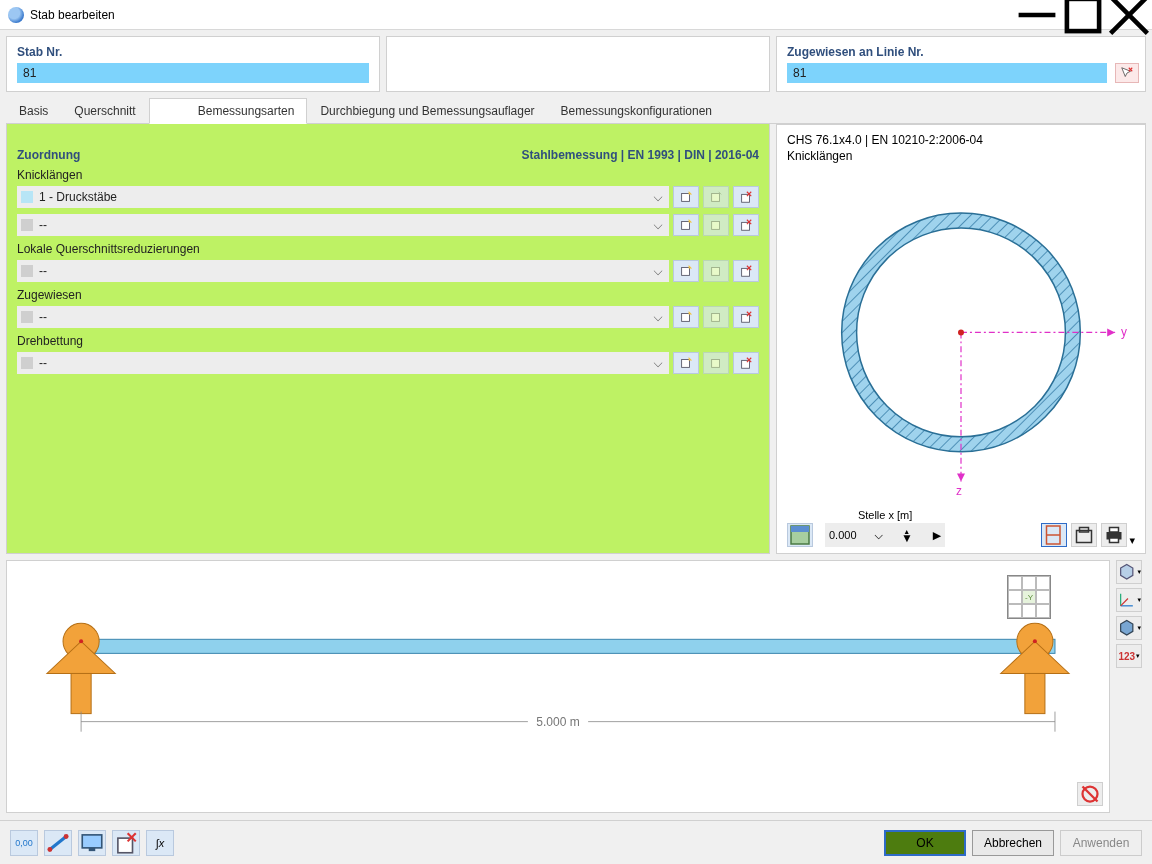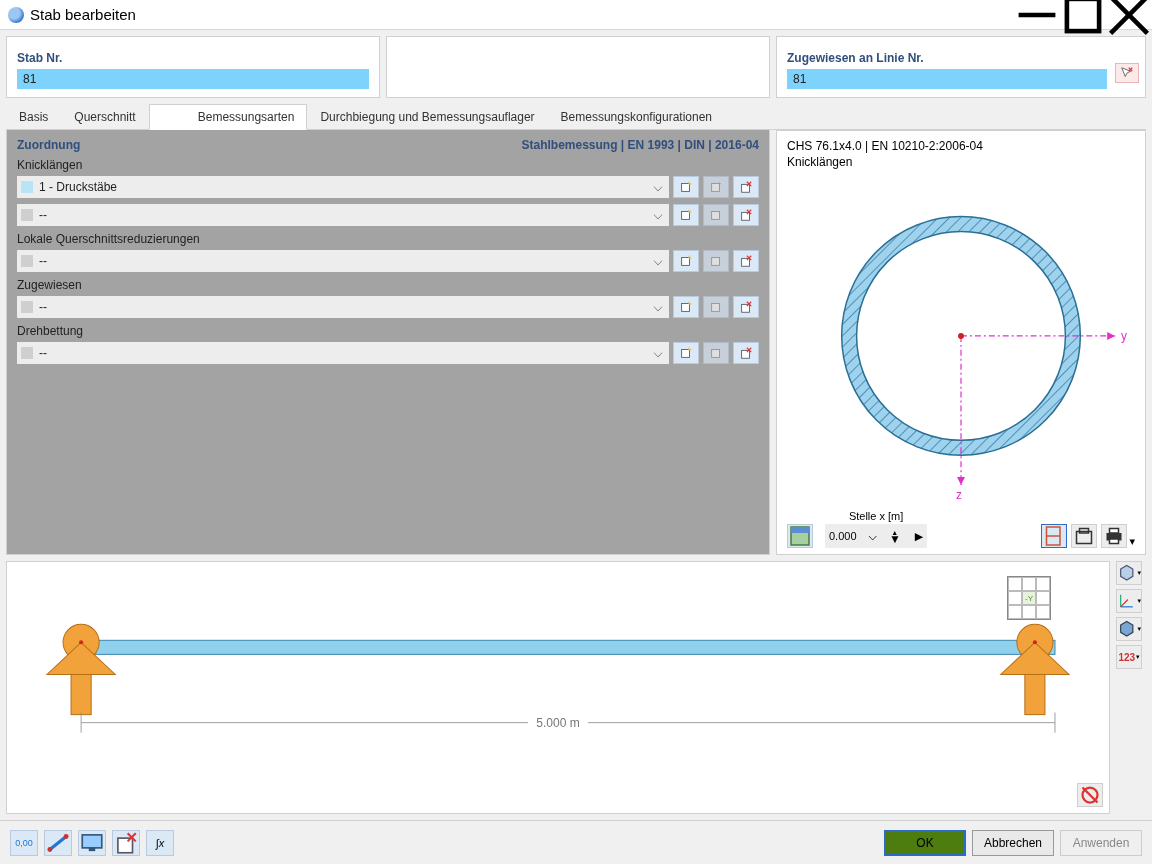--- a/index.html
+++ b/index.html
@@ -1,46 +1,46 @@
 <!DOCTYPE html>
 <html><head>
 <meta charset="utf-8">
 <style>
   * { box-sizing: border-box; margin: 0; padding: 0; font-family: "Segoe UI", Tahoma, sans-serif; font-size: 12px; }
   body { background: #fff; width: 1152px; height: 864px; overflow: hidden; }
 
   
   .titlebar { height: 30px; background: #fff; border-bottom: 1px solid #d8d8d8; display: flex; align-items: center; padding: 0 0 0 8px; }
   .titlebar .app-icon { width:16px; height:16px; background: radial-gradient(circle at 6px 6px,#9cc7f3 40%, #3c7bcd 70%); border-radius:50%; margin-right:6px; }
-  .titlebar .title { flex:1; font-size:15px; color:#000; }
+  .titlebar .title { flex:1; font-size:12px; color:#000; }
   .titlebar .win-btn { width:46px; height:30px; display:flex; align-items:center; justify-content:center; color:#000; }
 
   
   .outer { padding:6px 6px 6px 6px; height: calc(864px - 30px - 44px); background:#f0f0f0; display:flex; flex-direction:column; }
 
   
   .hdr-row { display:flex; gap:6px; }
-  .panel { background:#fff; border:1px solid #d0d0d0; padding:14px 10px 8px 10px; }
+  .panel { background:#fff; border:1px solid #d0d0d0; padding:8px 10px 8px 10px; }
   .p-stab { width:374px; }
   .p-mid  { flex:1; }
   .p-line { width:370px; position:relative; }
   .panel .lbl { color:#304f7d; font-weight:bold; font-size:12px; margin-bottom:4px; display:block; }
   .inline-input { background:#7dd3fc; border:none; height:20px; width:100%; padding:0 6px; color:#222; }
   .p-line .inline-input { width: calc(100% - 28px); }
   .cursor-btn { position:absolute; right:6px; top:26px; width:24px; height:20px; background:#fce9e9; display:flex; align-items:center; justify-content:center; border:1px solid #e7b7b7; }
   .cursor-btn svg { width:14px; height:14px; }
 
   
   .tab-row { display:flex; align-items:flex-end; margin-top:6px; height:26px; border-bottom:1px solid #d0d0d0; }
   .tab { padding:5px 12px 5px 12px; color:#333; cursor:pointer; border:1px solid transparent; position:relative; top:1px; }
   .tab.active { background:#fff; border-color:#d0d0d0; border-bottom-color:#fff;padding-left:48px; }
 
   
   .body-split { display:flex; gap:6px; margin-top:0; height:430px; }
-  .left-col { flex:1; background:#a3a3a3; border:1px solid #d0d0d0; border-top:none; padding:8px 10px; }
+  .left-col { flex:1; background:#bef264; border:1px solid #d0d0d0; border-top:none; padding:24px 10px; }
   .right-col { width:370px; background:#fff; border:1px solid #d0d0d0; padding:8px 10px 6px 10px; display:flex; flex-direction:column; }
 
   .zuord-head { display:flex; justify-content:space-between; align-items:center; margin-bottom:4px; }
   .zuord-head .zt { color:#304f7d; font-weight:bold; }
   .zuord-head .zb { color:#304f7d; font-weight:bold; }
 
   .field-block { margin-top:6px; }
   .field-block .flbl { color:#222; margin-bottom:4px; display:block; }
   .field-row { display:flex; align-items:center; gap:4px; }
   .dd { flex:1; height:22px; background:#ededed; display:flex; align-items:center; padding:0 4px; cursor:pointer; }
@@ -54,21 +54,21 @@
   .mini-btn svg { width:14px; height:14px; }
 
   
   .right-col .rhead { color:#000; font-size:12px; line-height:1.3; }
   .right-col .cross {
     flex: 1;
     position: relative;
     margin-top: 2px;
 }
   .right-col .cross svg { width:100%; height:100%; }
-  .spin { display:flex; align-items:center; gap:10px; background:#ededed; padding:0 4px; height:24px; }
+  .spin { display:flex; align-items:center; gap:16px; background:#ededed; padding:0 4px; height:24px; }
   .tiny { font-size:11px; color:#000; }
   .sq-btn { width:26px; height:24px; background:#dbe8f6; border:1px solid #b9c9de; display:flex; align-items:center; justify-content:center; cursor:pointer; }
   .sq-btn.plain { background:#ededed; border:1px solid #cfcfcf; }
 
   
   .beam-wrap { margin-top:6px; background:#fff; border:1px solid #d0d0d0; height:253px; position:relative; }
   .beam-svg { width:100%; height:100%; }
   .grid-widget { position:absolute; right:58px; top:14px; width:44px; height:44px; border:1px solid #888; background:#fff; display:grid; grid-template-columns:1fr 1fr 1fr; grid-template-rows:1fr 1fr 1fr; }
   .grid-widget div { border:1px solid #bbb; }
   .grid-widget .sel { background:#e6f3dc; position:relative; }

